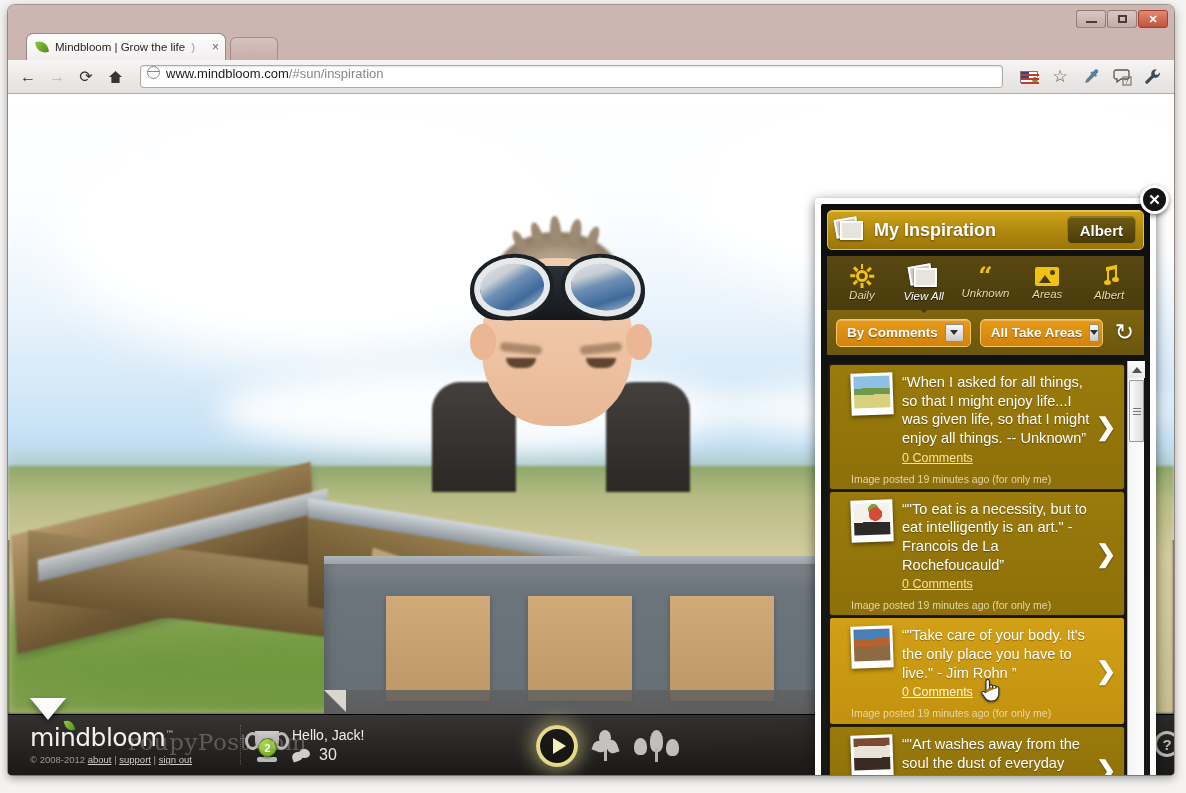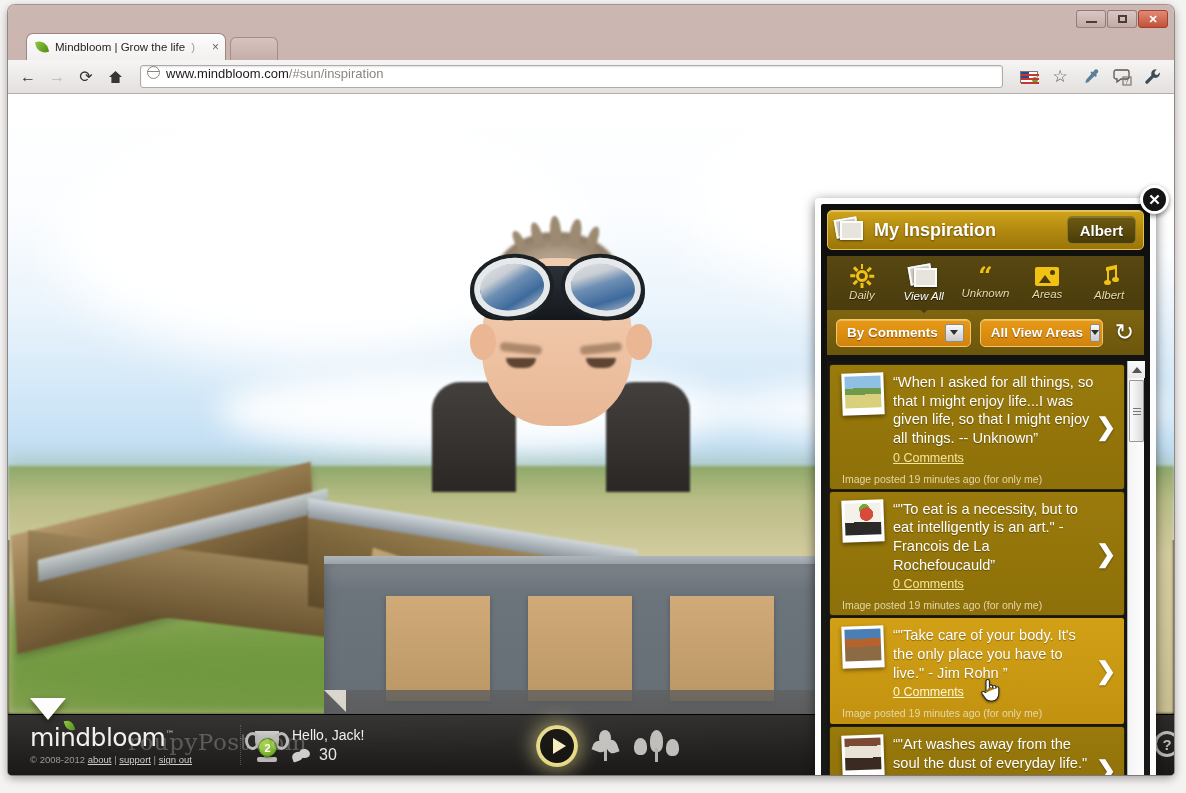--- a/index.html
+++ b/index.html
@@ -451,21 +451,21 @@
 
   .popList{
     position:absolute;left:6px;right:6px;top:157px;bottom:0;
     background:#151514; display:flex;
   }
   .listCol{flex:1;overflow:hidden;padding:2px 0 0 0;}
   .card{
     position:relative;margin:1px 2px 1px 2px;
     background:linear-gradient(180deg,#9a7a0c,#8d7009);
     border:1px solid #2a2205; border-radius:3px;
-    padding:8px 30px 4px 12px; min-height:108px;
+    padding:8px 30px 4px 21px; min-height:108px;
   }
   .card.hover{ background:linear-gradient(180deg,#d2a016,#c29210); border-color:#1f1903;}
   .card .row{display:flex;gap:9px;}
   .thumb{
     flex:0 0 42px;width:42px;height:42px;background:#fff;padding:3px 3px 7px 3px;
     box-shadow:0 2px 4px rgba(0,0,0,.45); transform:rotate(-2deg);
   }
   .thumb .im{width:100%;height:32px;display:block;}
   .t1 .im{background:linear-gradient(180deg,#8fc0e4 0 38%,#6f9a4c 38% 58%,#d8d07c 58% 100%);}
   .t2 .im{background:radial-gradient(circle at 60% 35%,#d64b3a 0 22%,transparent 23%),
@@ -805,21 +805,21 @@
               <span class="lbl">Albert</span>
             </div>
           </div>
 
           <div class="popFilters">
             <div class="selBtn">
               <span class="txt">By Comments</span>
               <span class="caret"></span>
             </div>
             <div class="selBtn wide">
-              <span class="txt">All View Areas</span>
+              <span class="txt">All Take Areas</span>
               <span class="caret"></span>
             </div>
             <span class="refreshIcon">↻</span>
           </div>
 
           <div class="popList">
             <div class="listCol">
 
               <div class="card">
                 <div class="row">

